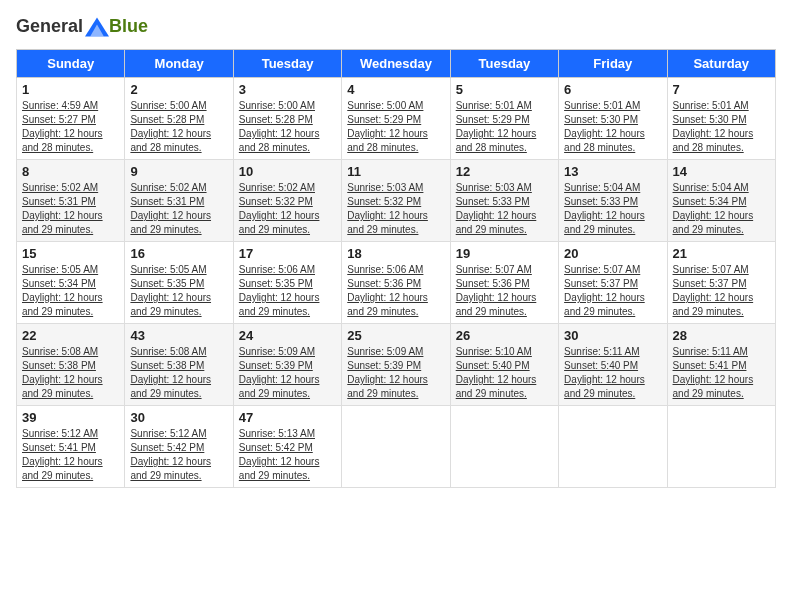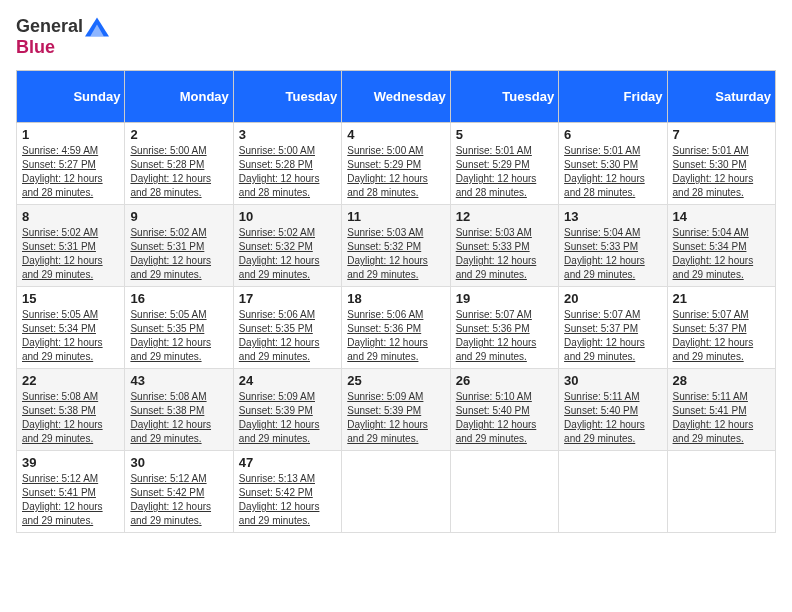--- a/index.html
+++ b/index.html
@@ -11,36 +11,35 @@
       padding: 16px;
     }
     .header-area {
       display: flex;
       justify-content: space-between;
       align-items: flex-start;
       margin-bottom: 12px;
     }
     .logo {
       display: flex;
-      flex-direction: column;
       align-items: flex-start;
     }
     .logo-text {
       display: flex;
       align-items: center;
     }
     .logo-general {
       font-size: 18px;
       font-weight: bold;
       color: #333;
     }
     .logo-blue {
       font-size: 18px;
       font-weight: bold;
-      color: #be185d;
+      color: #4d7c0f;
     }
     .logo-icon {
       width: 24px;
       height: 20px;
       margin-left: 2px;
     }
     .title-area {
       text-align: right;
     }
     .month-year {
@@ -54,22 +53,22 @@
     }
     .calendar {
       width: 100%;
       border-collapse: collapse;
     }
     .calendar thead tr th {
       background-color: #1a6aff;
       color: #fff;
       font-size: 13px;
       font-weight: bold;
-      padding: 18px 4px;
-      text-align: right;
+      padding: 6px 4px;
+      text-align: center;
       border: 1px solid #ccc;
     }
     .calendar tbody tr td {
       vertical-align: top;
       border: 1px solid #ddd;
       padding: 4px 5px;
       font-size: 10.5px;
       color: #222;
       width: calc(100% / 7);
       background: #fff;

